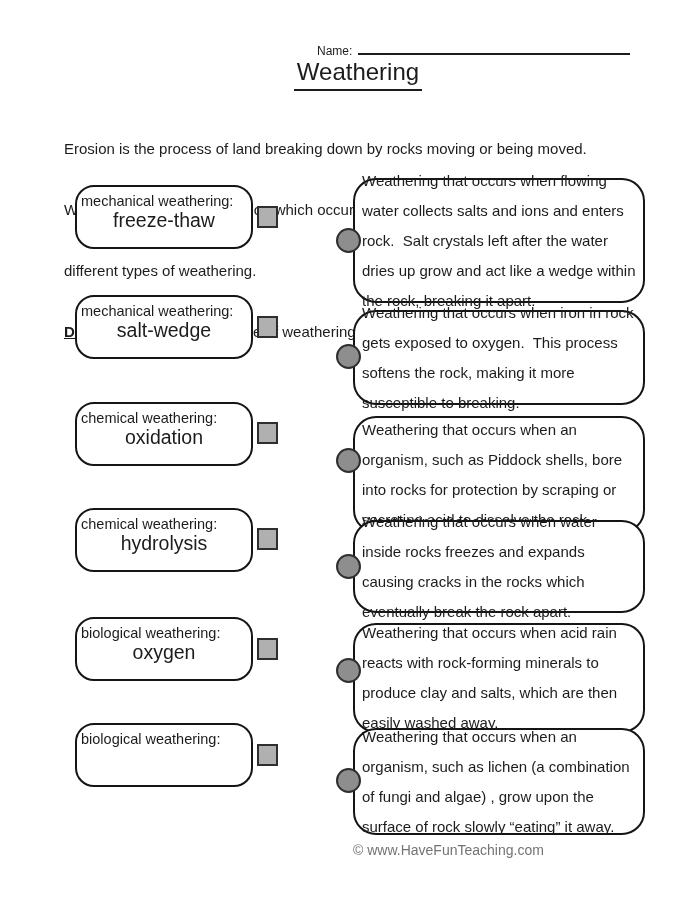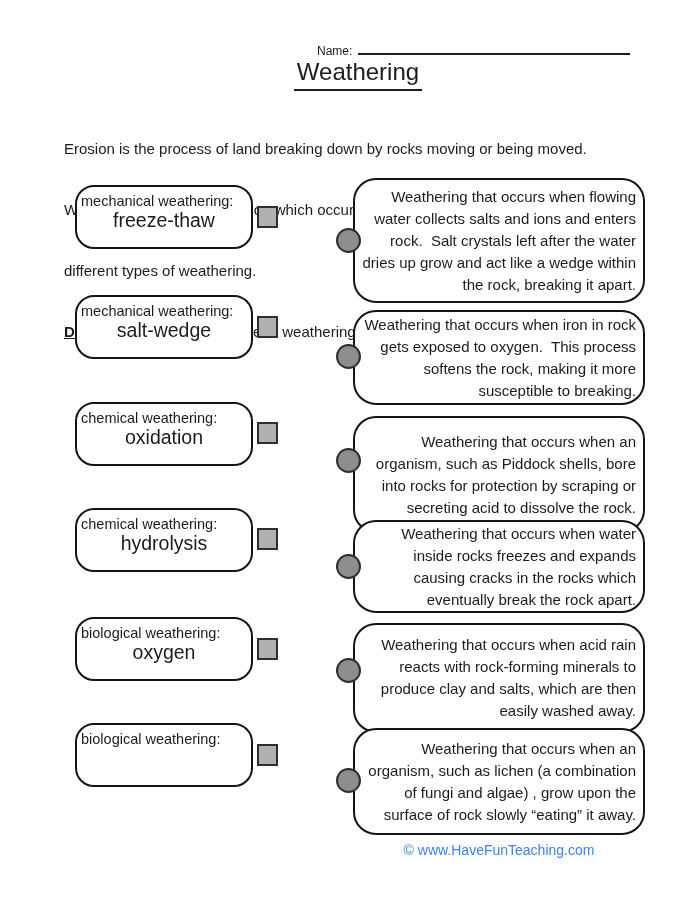--- a/index.html
+++ b/index.html
@@ -50,35 +50,35 @@
 
   
   .def-box {
     position: absolute; left: 353px; width: 292px;
     border: 2.5px solid #151515; border-radius: 23px;
     background: #ffffff; box-sizing: border-box;
     display: flex; align-items: center; justify-content: center;
   }
   .def-text {
     width: 100%; box-sizing: border-box; padding: 0 7px;
-    text-align: right; font-size: 15px; line-height: 22px;
+    text-align: left; font-size: 15px; line-height: 30px;
     white-space: pre-wrap;
   }
 
   
   .connector-circle {
     position: absolute; left: 336px; width: 21px; height: 21px;
     border-radius: 50%; border: 2.5px solid #2e2e2e;
     background: var(--circle-fill, #8e8e8e); z-index: 2;
   }
 
   
   .footer {
     position: absolute; top: 842px; left: 353px; width: 292px;
-    text-align: center; font-size: 14px; color: #3b82f6;
+    text-align: left; font-size: 14px; color: #737373;
   }
 </style>
 </head>
 <body>
 
 <div class="page">
 
   <div class="name-row">
     <span>Name:</span><span class="name-line"></span>
   </div>

